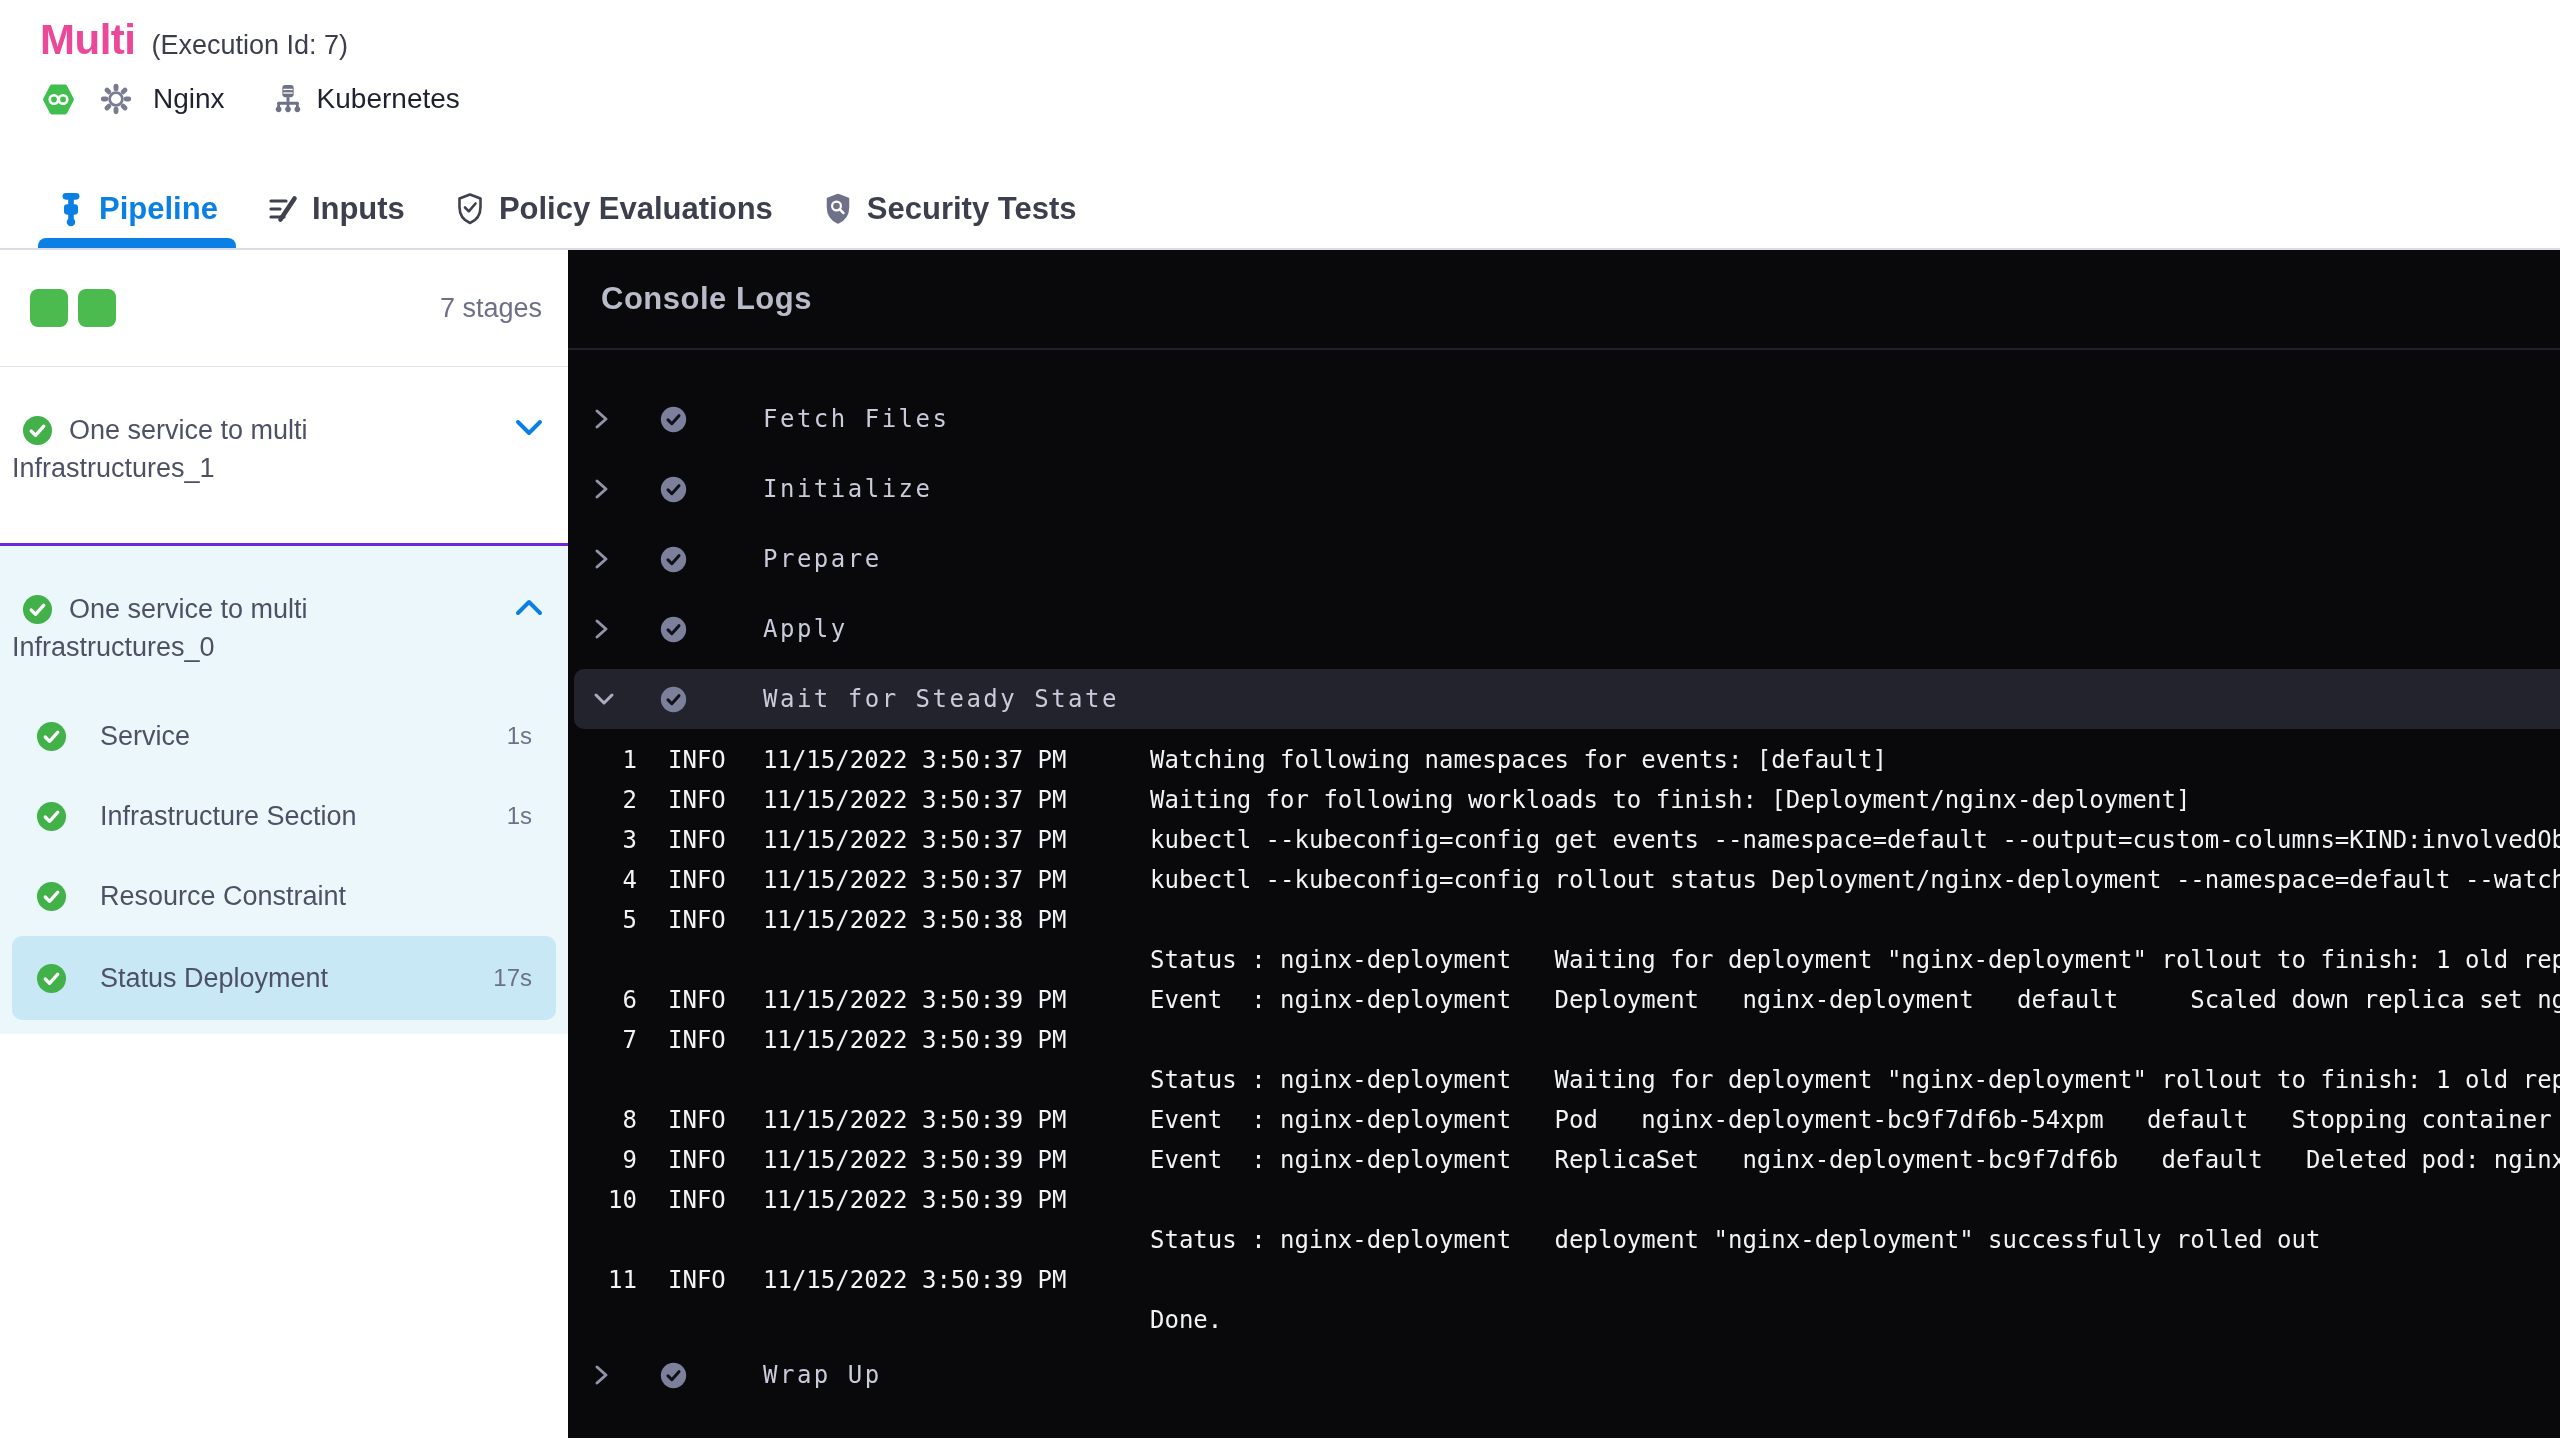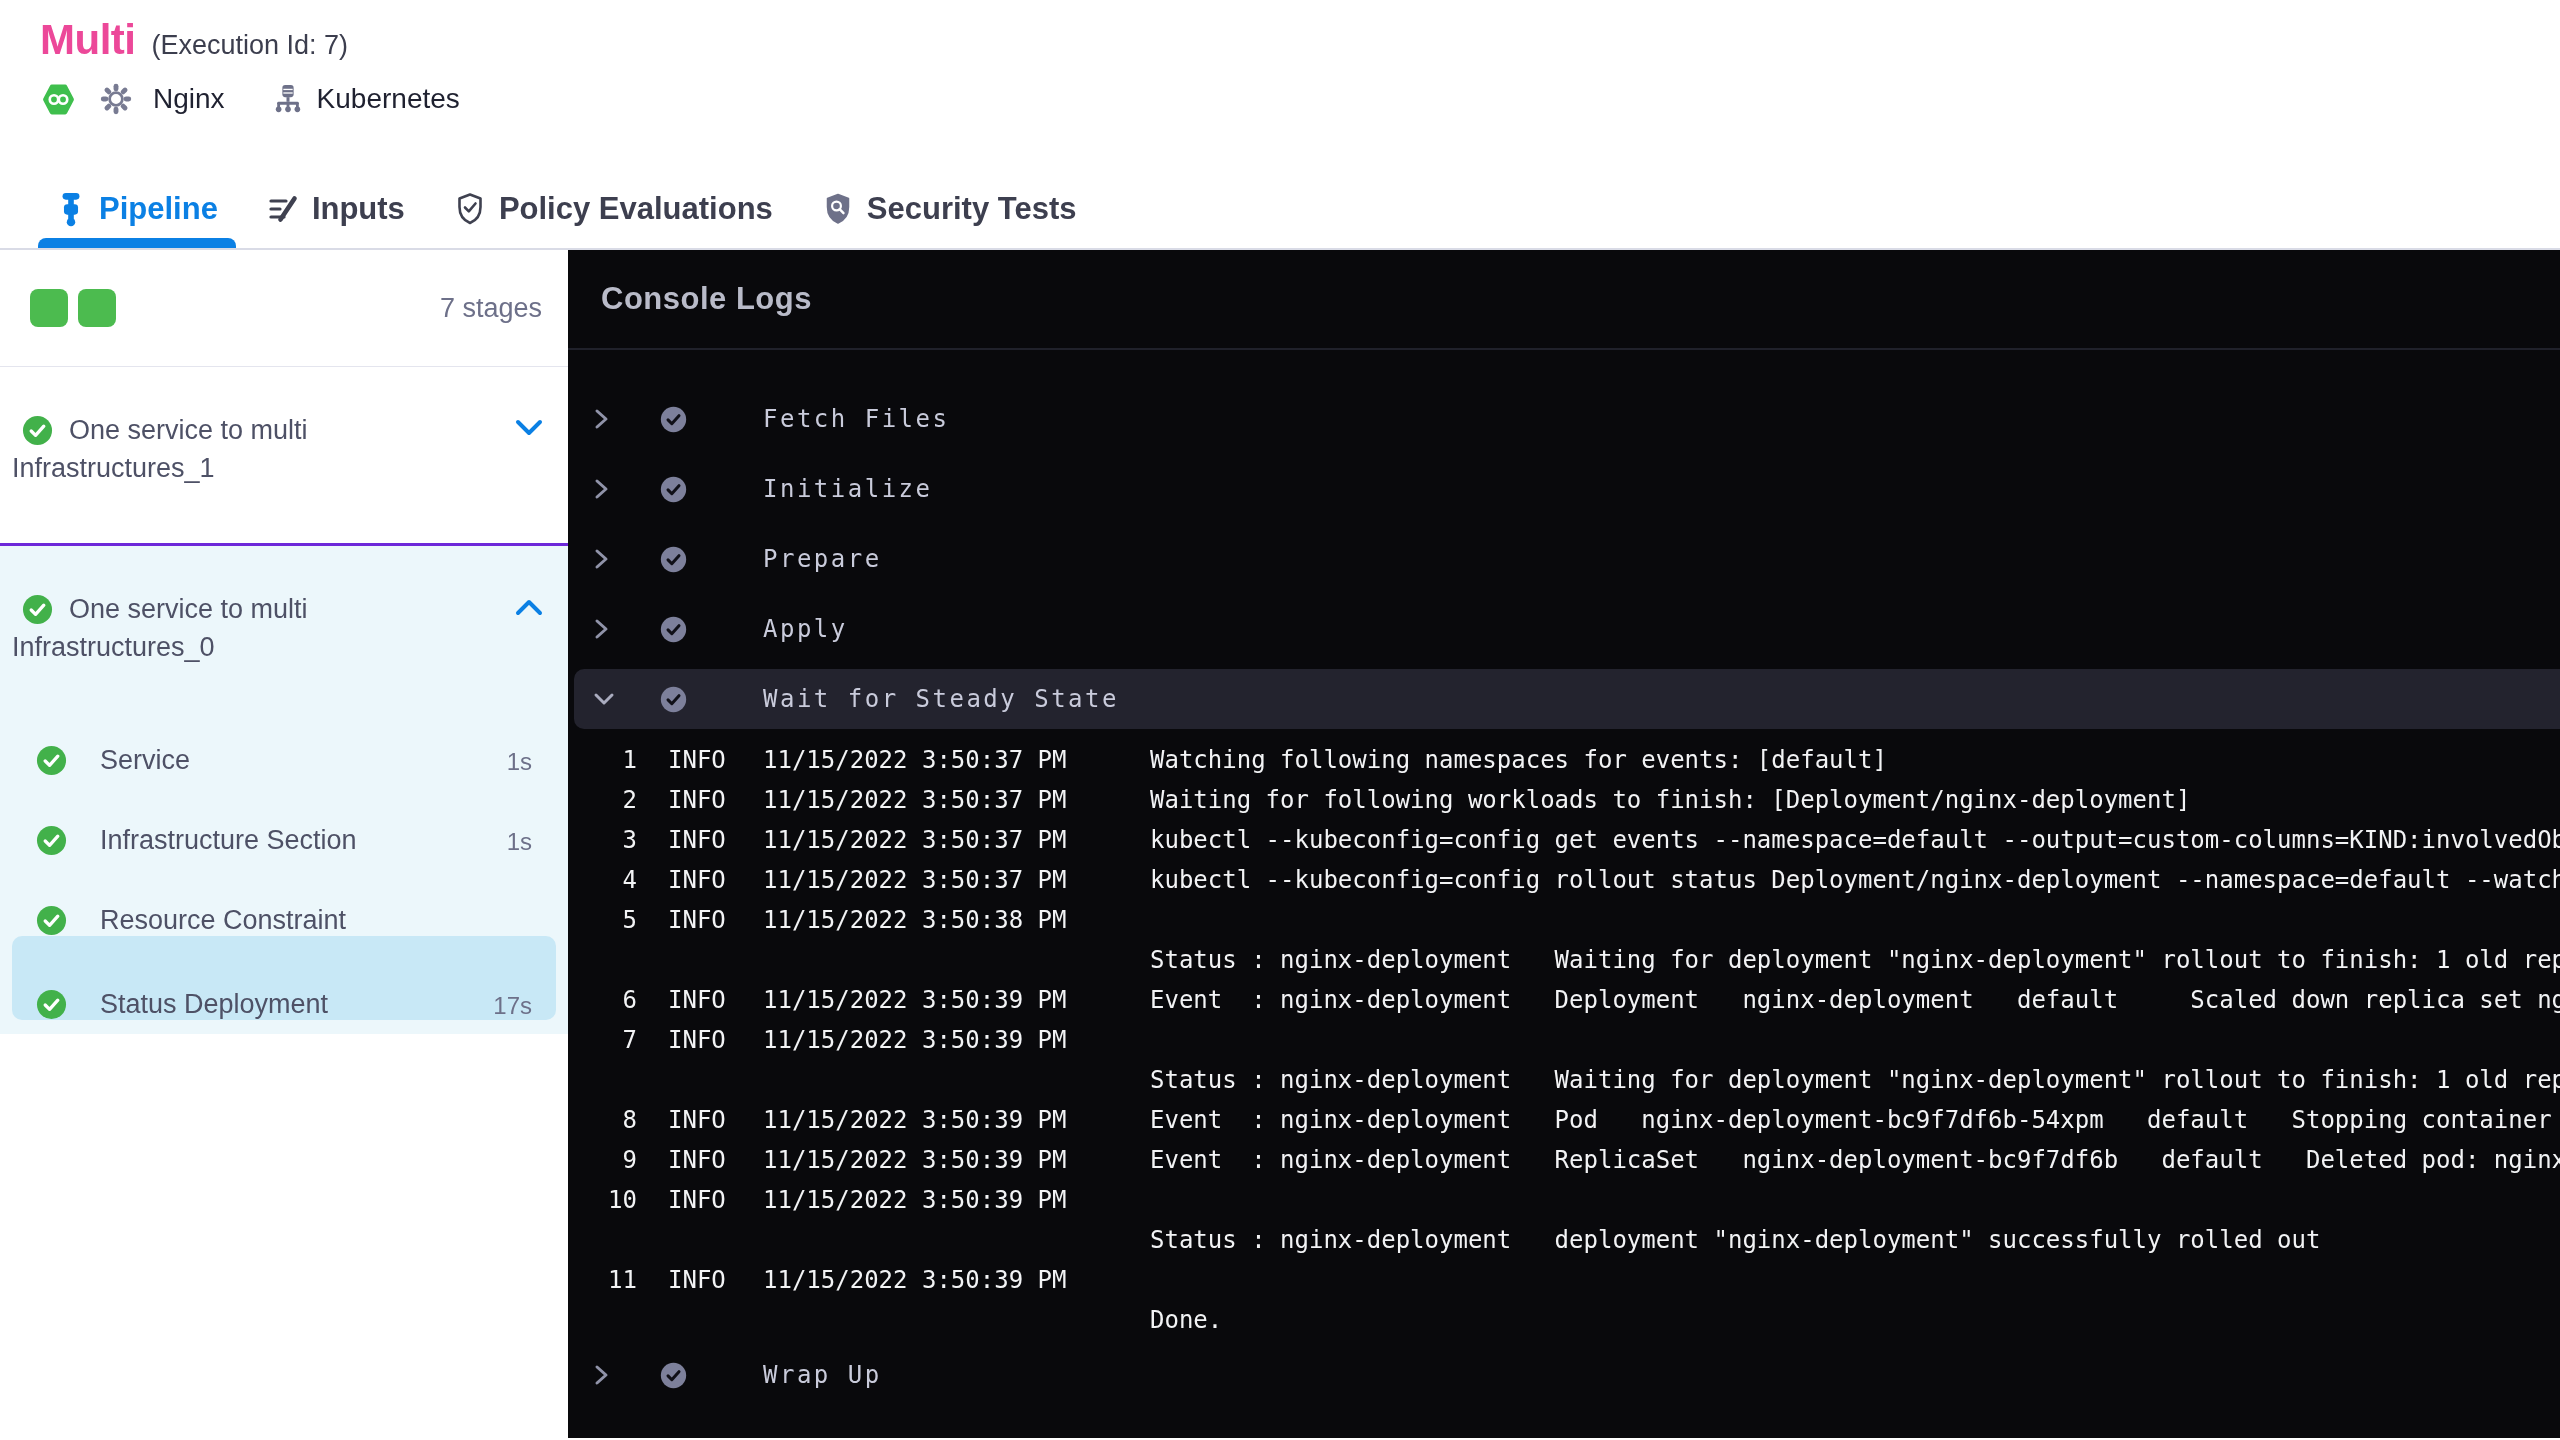--- a/index.html
+++ b/index.html
@@ -34,21 +34,21 @@
   .stages-count { margin-left:auto; font-size:27px; color:#6d7089; }
 
   .stage-block { position:relative; padding:44px 70px 56px 12px; font-size:27px; line-height:38px;
                  color:#4e5166; }
   .stage-block .check { display:inline-block; vertical-align:-7px; margin:0 16px 0 10px; }
   .stage-chevron { position:absolute; right:24px; top:50px; }
 
   .stage-group { background:#ecf7fb; border-top:3px solid #6d28d9; padding-bottom:14px; }
   .stage-group .stage-block { padding-bottom:30px; }
 
-  .step { height:80px; display:flex; align-items:flex-end; padding:0 36px; font-size:27px; color:#4e5166; }
+  .step { height:80px; display:flex; align-items:center; padding:0 36px; font-size:27px; color:#4e5166; }
   .step .check { margin-right:33px; flex-shrink:0; }
   .step .nm { flex:1; }
   .step .dur { font-size:24px; color:#6d7089; }
   .step.selected { height:84px; background:#c8e8f6; border-radius:10px; margin:0 12px; padding:0 24px; }
 
   
   .console-header { height:100px; border-bottom:2px solid #20212b; display:flex; align-items:center;
                     padding-left:33px; font-size:31px; font-weight:700; color:#b9bbc9; letter-spacing:.5px; }
   .console-body { padding-top:34px; font-family:"DejaVu Sans Mono", monospace; }
   .sec-row { height:70px; display:flex; align-items:center; cursor:pointer;gap:20px; }

